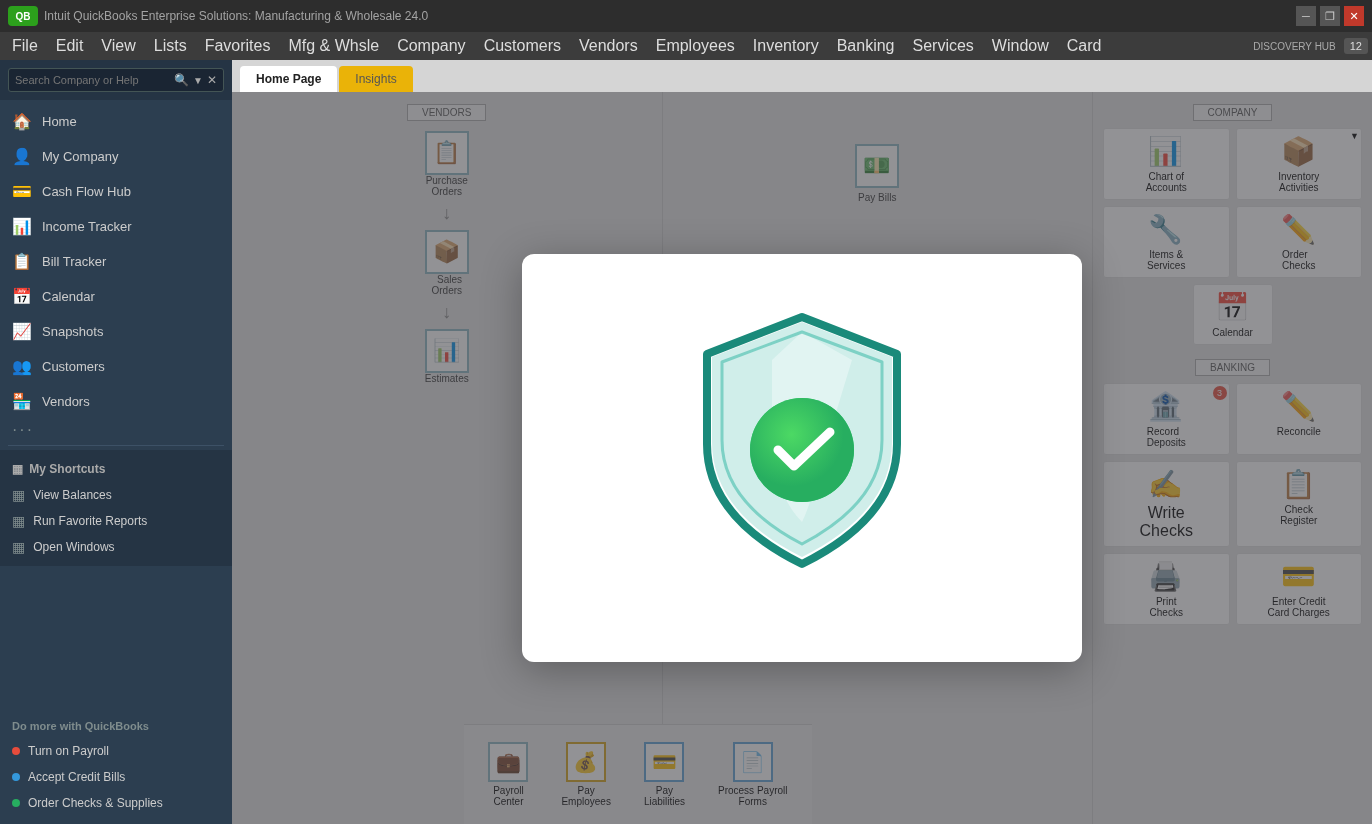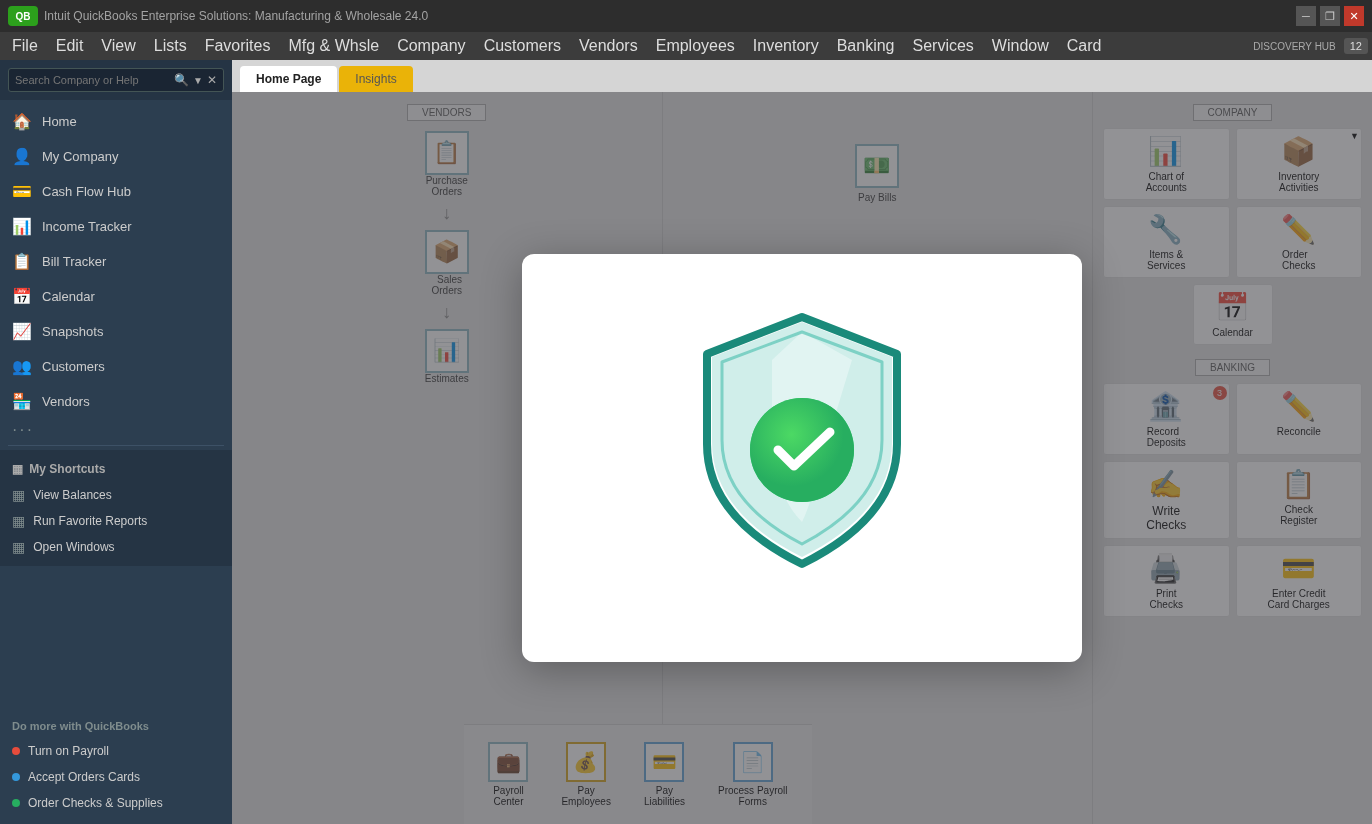--- a/index.html
+++ b/index.html
@@ -362,21 +362,21 @@
     </div>
 
     <div class="do-more-section">
       <div class="do-more-header">Do more with QuickBooks</div>
       <div class="do-more-item">
         <span class="do-more-dot dot-payroll"></span>
         <span>Turn on Payroll</span>
       </div>
       <div class="do-more-item">
         <span class="do-more-dot dot-cc"></span>
-        <span>Accept Orders Cards</span>
+        <span>Accept Credit Bills</span>
       </div>
       <div class="do-more-item">
         <span class="do-more-dot dot-checks"></span>
         <span>Order Checks &amp; Supplies</span>
       </div>
     </div>
   </div>
 
   <div class="main-content">
 
@@ -486,21 +486,21 @@
                 <div style="font-size:28px;margin-bottom:3px;">🏦</div>
                 <span style="font-size:10px;">Record<br>Deposits</span>
                 <span style="position:absolute;top:2px;right:2px;background:#e74c3c;color:white;font-size:9px;border-radius:50%;width:14px;height:14px;display:flex;align-items:center;justify-content:center;">3</span>
               </div>
               <div style="display:flex;flex-direction:column;align-items:center;padding:6px;background:white;border:1px solid #ddd;border-radius:3px;cursor:pointer;">
                 <div style="font-size:28px;margin-bottom:3px;">✏️</div>
                 <span style="font-size:10px;text-align:center;">Reconcile</span>
               </div>
               <div style="display:flex;flex-direction:column;align-items:center;padding:6px;background:white;border:1px solid #ddd;border-radius:3px;cursor:pointer;">
                 <div style="font-size:28px;margin-bottom:3px;">✍️</div>
-                <span style="font-size:12px;text-align:center;">Write<br>Checks</span>
+                <span style="font-size:16px;text-align:center;">Write<br>Checks</span>
               </div>
               <div style="display:flex;flex-direction:column;align-items:center;padding:6px;background:white;border:1px solid #ddd;border-radius:3px;cursor:pointer;">
                 <div style="font-size:28px;margin-bottom:3px;">📋</div>
                 <span style="font-size:10px;text-align:center;">Check<br>Register</span>
               </div>
               <div style="display:flex;flex-direction:column;align-items:center;padding:6px;background:white;border:1px solid #ddd;border-radius:3px;cursor:pointer;">
                 <div style="font-size:28px;margin-bottom:3px;">🖨️</div>
                 <span style="font-size:10px;text-align:center;">Print<br>Checks</span>
               </div>
               <div style="display:flex;flex-direction:column;align-items:center;padding:6px;background:white;border:1px solid #ddd;border-radius:3px;cursor:pointer;">

